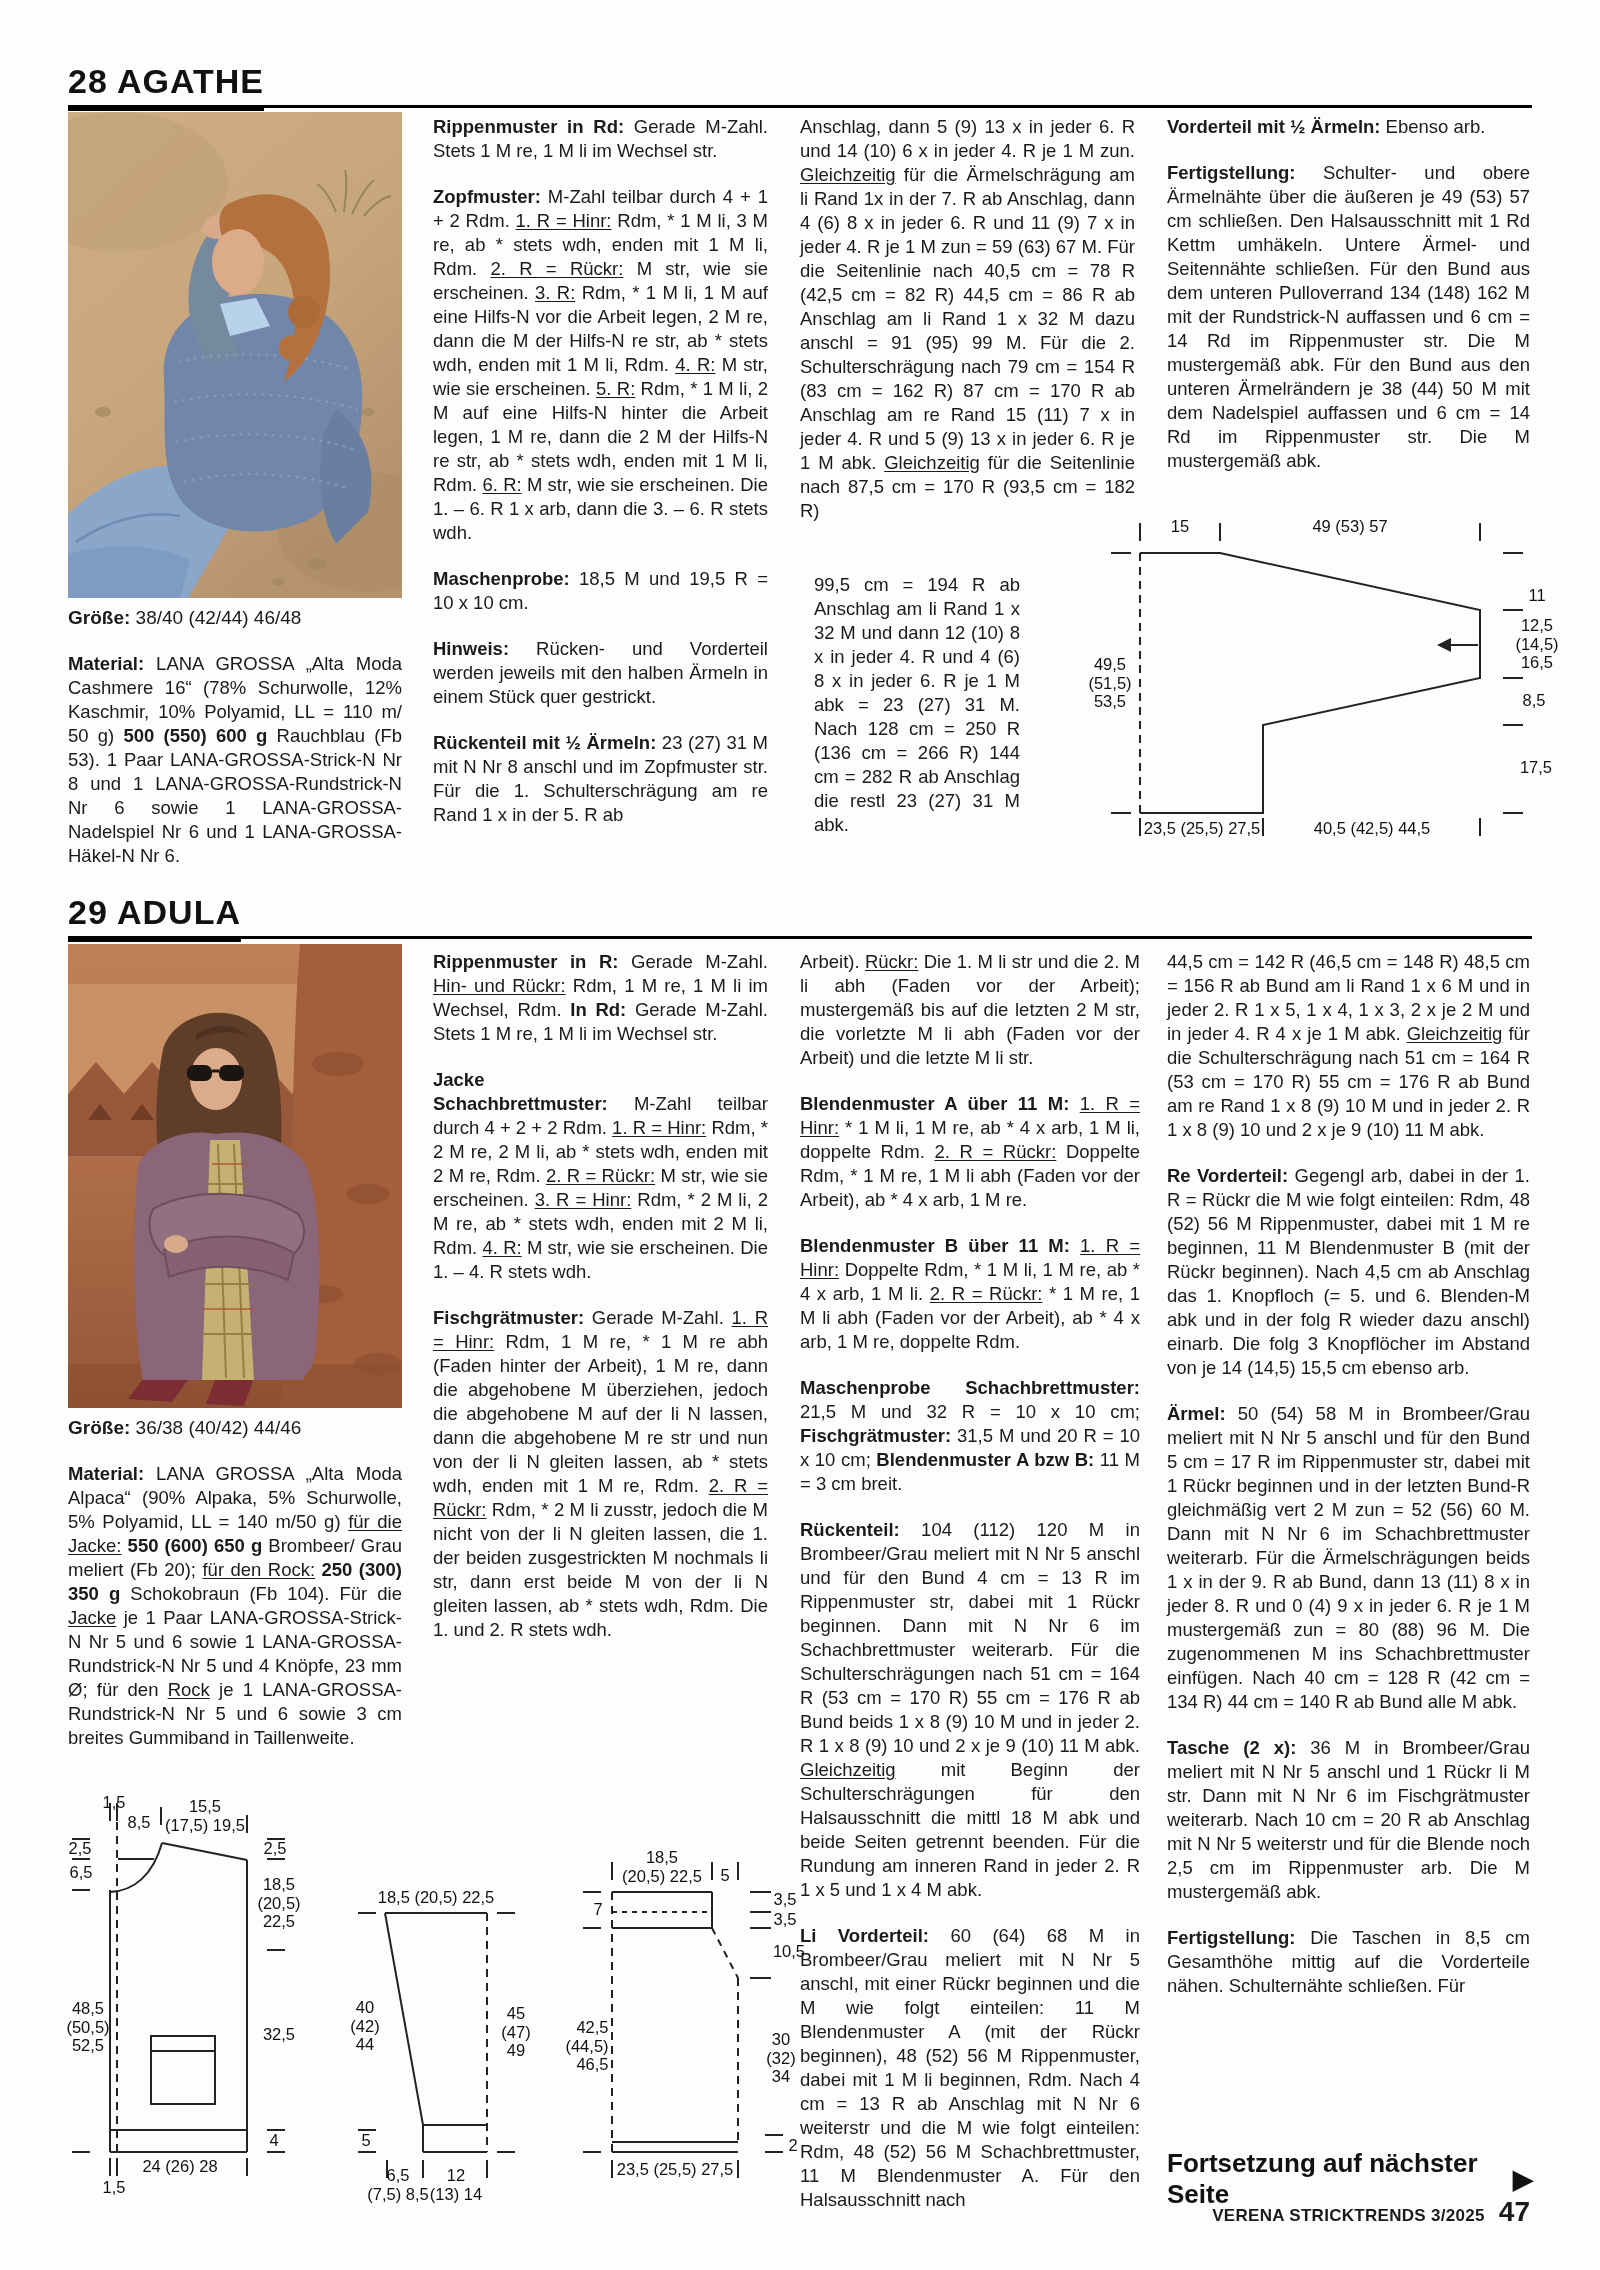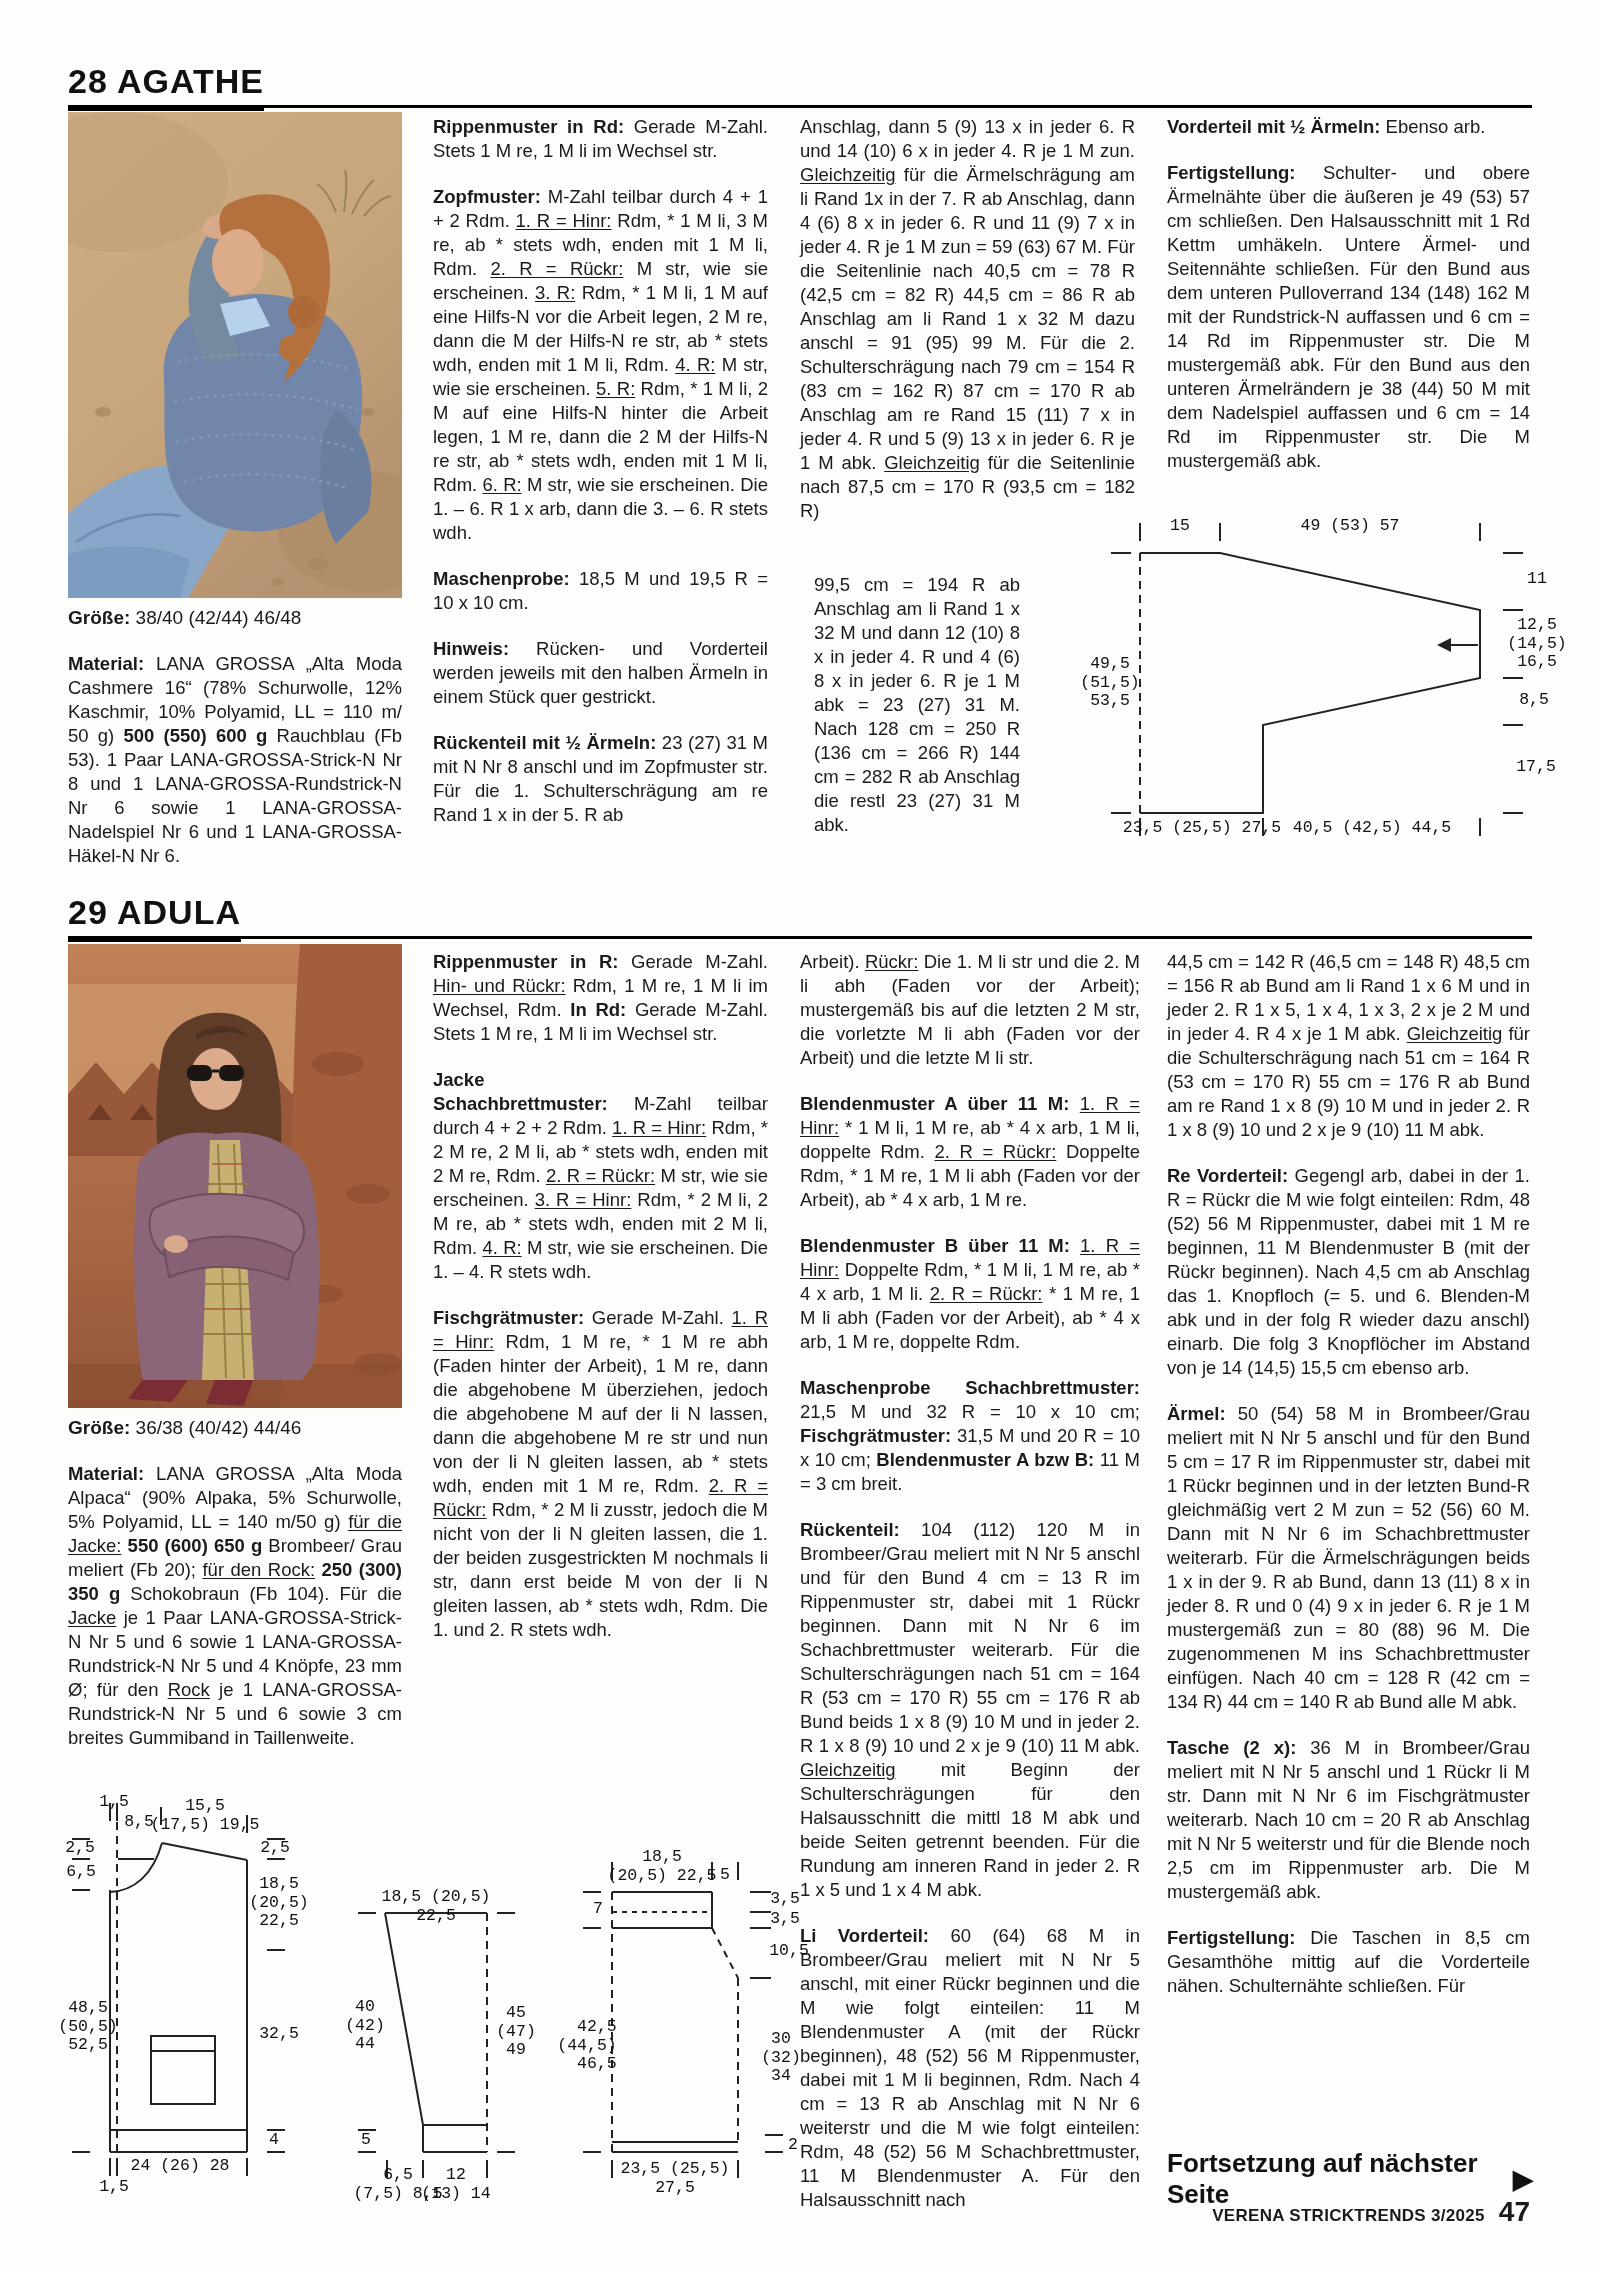--- a/index.html
+++ b/index.html
@@ -14,21 +14,21 @@
   .col p:last-child{margin-bottom:0;}
   .col p.tight{margin-bottom:0;}
   .b{font-weight:bold;}
   .u{text-decoration:underline;text-underline-offset:2px;margin-top:24px;}
   .caption{position:absolute;font-size:19px;line-height:24px;}
   .photo{position:absolute;overflow:hidden;background:#c9a87e;}
   .photo svg{display:block;}
   .schematic{position:absolute;}
   .schematic svg{position:absolute;left:0;top:0;}
   .slabel{position:absolute;transform:translateX(-50%);font-size:16.5px;line-height:18.5px;
-          white-space:pre-line;text-align:center;color:#111;font-family:Liberation Mono, monospace;}
+          white-space:pre-line;text-align:center;color:#111;}
   .continuation{position:absolute;font-size:26px;font-weight:bold;color:#111;display:flex;
                 justify-content:space-between;align-items:center;}
   .footer-line{position:absolute;right:70px;display:flex;align-items:baseline;gap:14px;}
   .brand{font-size:17px;font-weight:bold;letter-spacing:0.3px;}
   .pagenum{font-size:28px;font-weight:bold;}
 </style>
 </head>
 <body>
 
 <div class="page">
@@ -132,21 +132,21 @@
           <line x1="26" y1="298" x2="46" y2="298"></line>
         <line x1="418" y1="38" x2="438" y2="38"></line>
           <line x1="418" y1="95" x2="438" y2="95"></line>
         <line x1="418" y1="163" x2="438" y2="163"></line>
           <line x1="418" y1="210" x2="438" y2="210"></line>
         <line x1="418" y1="298" x2="438" y2="298"></line>
       </g>
     </svg>
     <div class="slabel" style="left:95px;top:2px;">15</div>
     <div class="slabel" style="left:265px;top:2px;">49 (53) 57</div>
-    <div class="slabel" style="left:452px;top:55px;text-align:center;">11</div>
+    <div class="slabel" style="left:452px;top:71px;text-align:center;">11</div>
     <div class="slabel" style="left:452px;top:101px;">12,5
 (14,5)
 16,5</div>
     <div class="slabel" style="left:449px;top:176px;">8,5</div>
     <div class="slabel" style="left:451px;top:243px;">17,5</div>
     <div class="slabel" style="left:25px;top:140px;">49,5
 (51,5)
 53,5</div>
     <div class="slabel" style="left:117px;top:304px;">23,5 (25,5) 27,5</div>
     <div class="slabel" style="left:287px;top:304px;">40,5 (42,5) 44,5</div>

